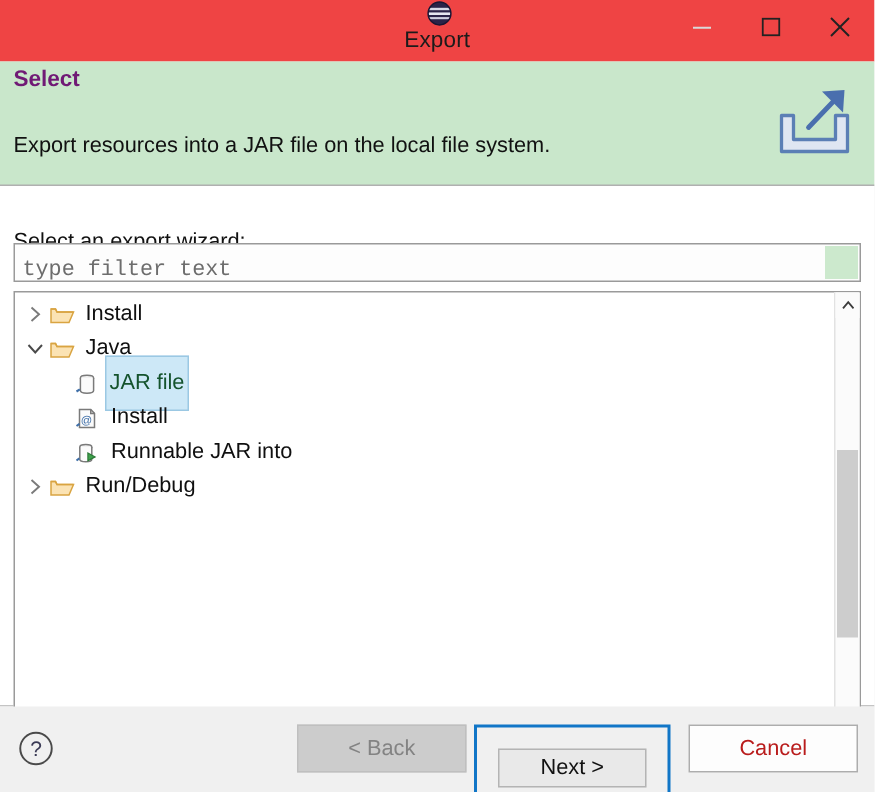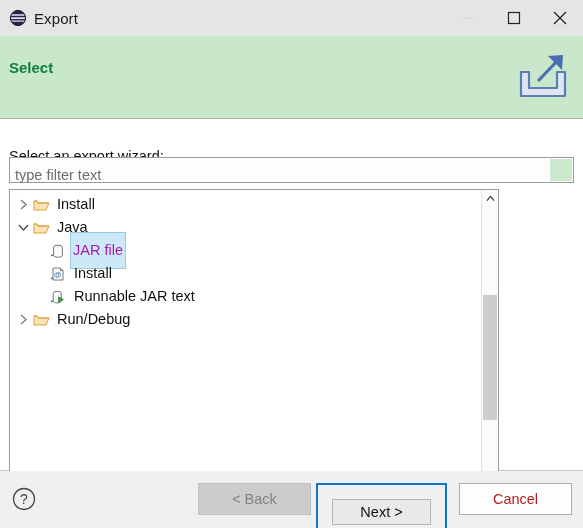--- a/index.html
+++ b/index.html
@@ -17,26 +17,27 @@
     position: relative;
     width: 583px;
     height: 528px;
     background: #ffffff;
     display: flex;
     flex-direction: column;
   }
 
   
   .titlebar {
-    height: 36px;
+    height: 41px;
     min-height: 36px;
-    background: #e5e5e5;
+    background: #ef4444;
     display: flex;
     align-items: center;
     position: relative;
+    flex-direction: column;
   }
   .title-icon {
     width: 18px;
     height: 18px;
     margin-left: 9px;
     margin-right: 7px;
     flex: 0 0 auto;
   }
   .title-text {
     font-size: 15px;
@@ -65,24 +66,24 @@
     background: #c9e7cb;
     border-bottom: 1px solid #b0b0b0;
     height: 82px;
     min-height: 82px;
     position: relative;
     padding: 0;
   }
   .banner-title {
     position: absolute;
     left: 9px;
-    top: 23px;
+    top: 3px;
     font-size: 15px;
     font-weight: bold;
-    color: #15803d;
+    color: #701a75;
   }
   .banner-desc {
     position: absolute;
     left: 9px;
     top: 48px;
     font-size: 14.5px;
     color: #111111;
   }
   .banner-icon {
     position: absolute;
@@ -115,21 +116,21 @@
     border: 1px solid #9a9a9a;
     background: #fdfdfd;
     box-sizing: border-box;
     display: flex;
     align-items: center;
   }
   .filter-input {
     border: 0;
     outline: 0;
     background: transparent;
-    font-family: Liberation Sans, sans-serif;
+    font-family: Liberation Mono, monospace;
     font-size: 14.5px;
     color: #6d6d6d;
     padding: 10px 4px 0 5px;
     flex: 1 1 auto;
     height: 16px;
     line-height: 22px;
   }
   .filter-input::placeholder { color: #6d6d6d; opacity: 1; }
   .filter-clear {
     width: 22px;
@@ -137,21 +138,21 @@
     margin-right: 1px;
     background: #cce9cd;
     flex: 0 0 auto;
   }
 
   
   .tree-box {
     position: absolute;
     left: 9px;
     top: 70px;
-    width: 490px;
+    width: 565px;
     height: 328px;
     border: 1px solid #9a9a9a;
     background: #ffffff;
     box-sizing: border-box;
     display: flex;
   }
   .tree-list {
     flex: 1 1 auto;
     overflow: hidden;
     padding-top: 3px;
@@ -186,21 +187,21 @@
     padding: 0 3px;
     line-height: 19px;
   }
   .tree-row.depth1 { padding-left: 5px; }
   .tree-row.depth2 { padding-left: 39px; }
   .tree-row.selected .node-label {
     background: #cde8f7;
     border: 1px solid #9bc8e3;
     padding: 8px 2px;
     margin: 0 -1px;
-    color: #a21caf;
+    color: #14532d;
   }
 
   
   .scrollbar {
     width: 16px;
     flex: 0 0 auto;
     background: #fbfbfb;
     border-left: 1px solid #e2e2e2;
     position: relative;
   }
@@ -340,20 +341,21 @@
         <svg width="16" height="16" viewBox="0 0 16 16">
           <line x1="2" y1="2" x2="14" y2="14" stroke="#222222" stroke-width="1.3"></line>
           <line x1="14" y1="2" x2="2" y2="14" stroke="#222222" stroke-width="1.3"></line>
         </svg>
       </div>
     </div>
   </div>
 
   <div class="banner">
     <div class="banner-title">Select</div>
+    <div class="banner-desc">Export resources into a JAR file on the local file system.</div>
     <div class="banner-icon">
       <svg viewBox="0 0 64 64" width="64" height="64">
         <path d="M10 28 L10 52 L54 52 L54 28 L46 28 L46 44 L18 44 L18 28 Z" fill="#dfe6f2" stroke="#5b7fb5" stroke-width="2.2" stroke-linejoin="round"></path>
         <line x1="28" y1="36" x2="49" y2="14" stroke="#4a6fae" stroke-width="3.2" stroke-linecap="round"></line>
         <path d="M52 11 L51 26 L37 12 Z" fill="#4a6fae"></path>
       </svg>
     </div>
   </div>
 
   <div class="content">
@@ -423,21 +425,21 @@
 
         <div class="tree-row depth2">
           <span class="node-icon">
             <svg width="16" height="16" viewBox="0 0 16 16">
               <ellipse cx="7.2" cy="4" rx="4" ry="1.7" fill="#f2f2f2" stroke="#7a7a7a" stroke-width="1"></ellipse>
               <path d="M3.2 4 L3.2 12.2 C3.2 13.2 5 13.9 7.2 13.9 C9.4 13.9 11.2 13.2 11.2 12.2 L11.2 4" fill="#fbfbfb" stroke="#7a7a7a" stroke-width="1"></path>
               <path d="M8.6 8 L13.4 10.6 L8.6 13.2 Z" fill="#3fa34d" stroke="#2c7a37" stroke-width=".8"></path>
               <path d="M1 13 L2.9 11.6" stroke="#3f6fa8" stroke-width="1.4"></path>
             </svg>
           </span>
-          <span class="node-label">Runnable JAR text</span>
+          <span class="node-label">Runnable JAR into</span>
         </div>
 
         <div class="tree-row depth1">
           <span class="twisty">
             <svg width="9" height="11" viewBox="0 0 9 11">
                 <path d="M2 1 L7 5.5 L2 10" fill="none" stroke="#7b7b7b" stroke-width="1.3"></path>
               </svg>
           </span>
           <span class="node-icon">
             <svg width="17" height="14" viewBox="0 0 17 14">

